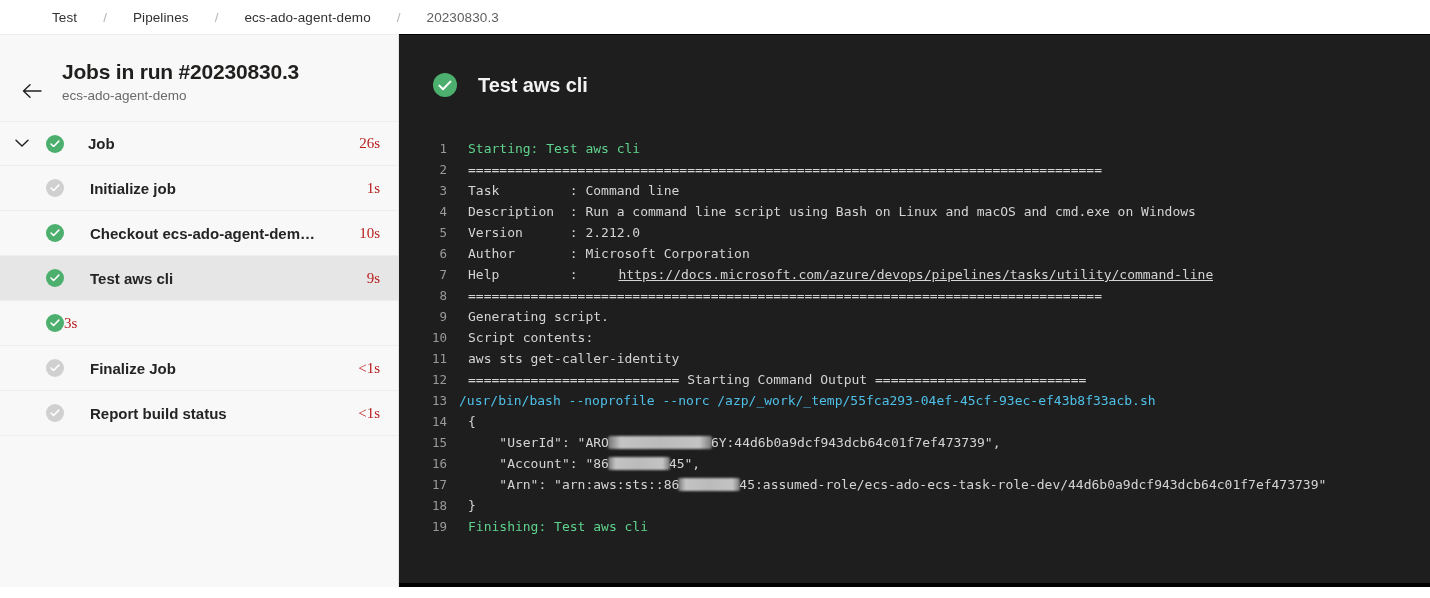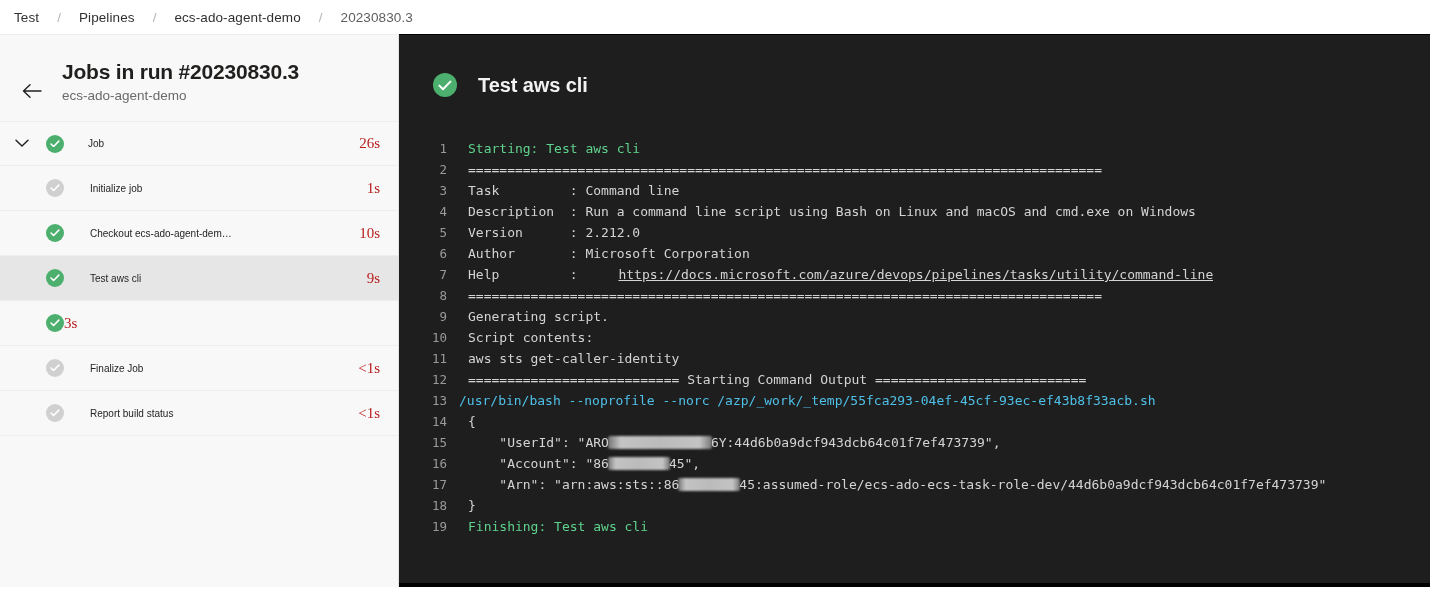--- a/index.html
+++ b/index.html
@@ -14,21 +14,22 @@
     -webkit-font-smoothing: antialiased;
   }
 
   
   #breadcrumb-bar {
     height: 34px;
     background: #ffffff;
     display: flex;
     align-items: center;
     padding-left: 10px;
-    gap: 4px;
+    gap: 12px;
+    margin-left: 38px;
   }
   .crumb {
     font-size: 13.5px;
     color: #323130;
     padding: 0 4px;
     white-space: nowrap;
     letter-spacing: 0.1px;
   }
   .crumb.link { cursor: pointer; }
   .crumb.current { color: #605e5c; }
@@ -131,26 +132,27 @@
     justify-content: center;
     margin-left: 12px;
   }
   .status-dot.success  { background: #4caf6d; }
   .status-dot.skipped  { background: #d0d0d0; }
   .status-dot svg { display: block; }
 
   .tree-label {
     flex: 1;
     margin-left: 26px;
-    font-size: 10px;
+    font-size: 15px;
     color: #242424;
     white-space: nowrap;
     overflow: hidden;
     text-overflow: ellipsis;
     padding-right: 12px;
+    font-weight: bold;
   }
   .tree-row.group .tree-label { margin-left: 24px; }
 
   .tree-duration {
     font-size: 15px;
     color: #b91c1c;
     white-space: nowrap;
     font-family: Liberation Serif, serif;
   }
 

